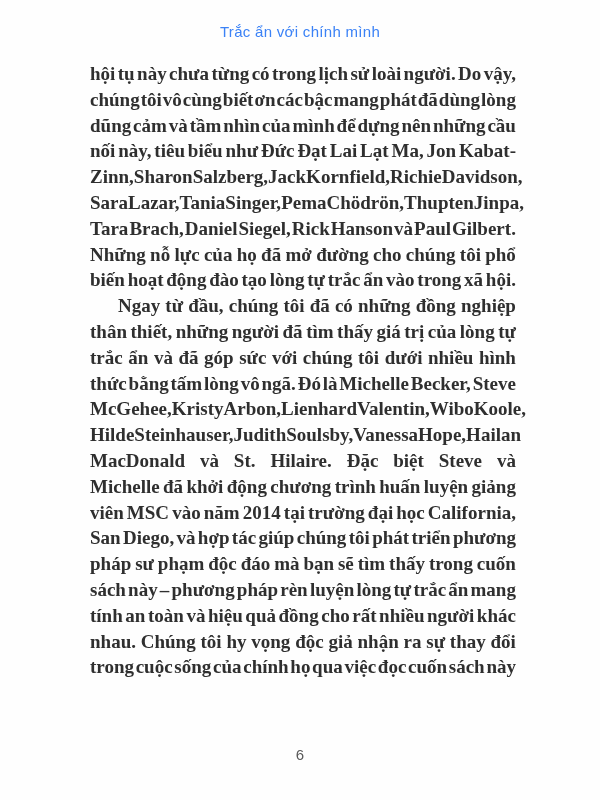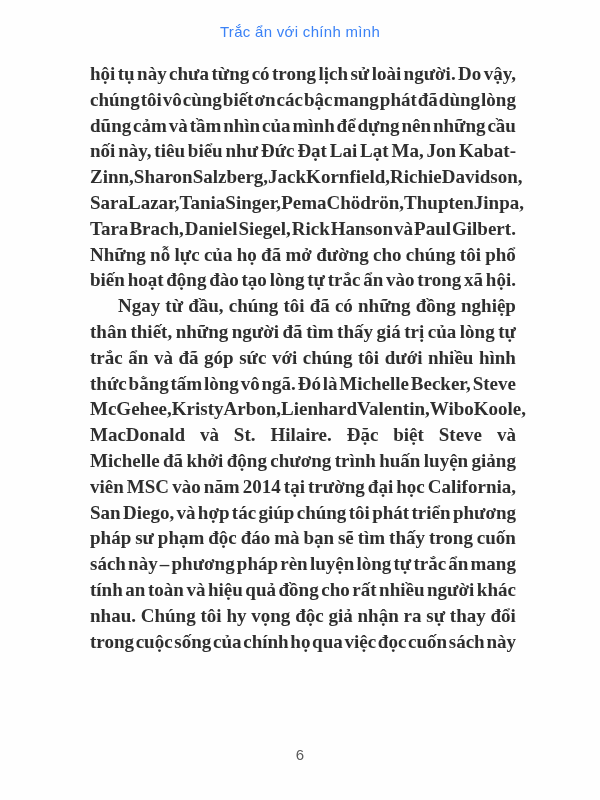--- a/index.html
+++ b/index.html
@@ -240,20 +240,29 @@
       <div class="line">
         <span>McGehee,</span>
         <span>Kristy</span>
         <span>Arbon,</span>
         <span>Lienhard</span>
         <span>Valentin,</span>
         <span>Wibo</span>
         <span>Koole,</span>
       </div>
       <div class="line">
+        <span>Hilde</span>
+        <span>Steinhauser,</span>
+        <span>Judith</span>
+        <span>Soulsby,</span>
+        <span>Vanessa</span>
+        <span>Hope,</span>
+        <span>Hailan</span>
+      </div>
+      <div class="line">
         <span>MacDonald</span>
         <span>và</span>
         <span>St.</span>
         <span>Hilaire.</span>
         <span>Đặc</span>
         <span>biệt</span>
         <span>Steve</span>
         <span>và</span>
       </div>
       <div class="line">

